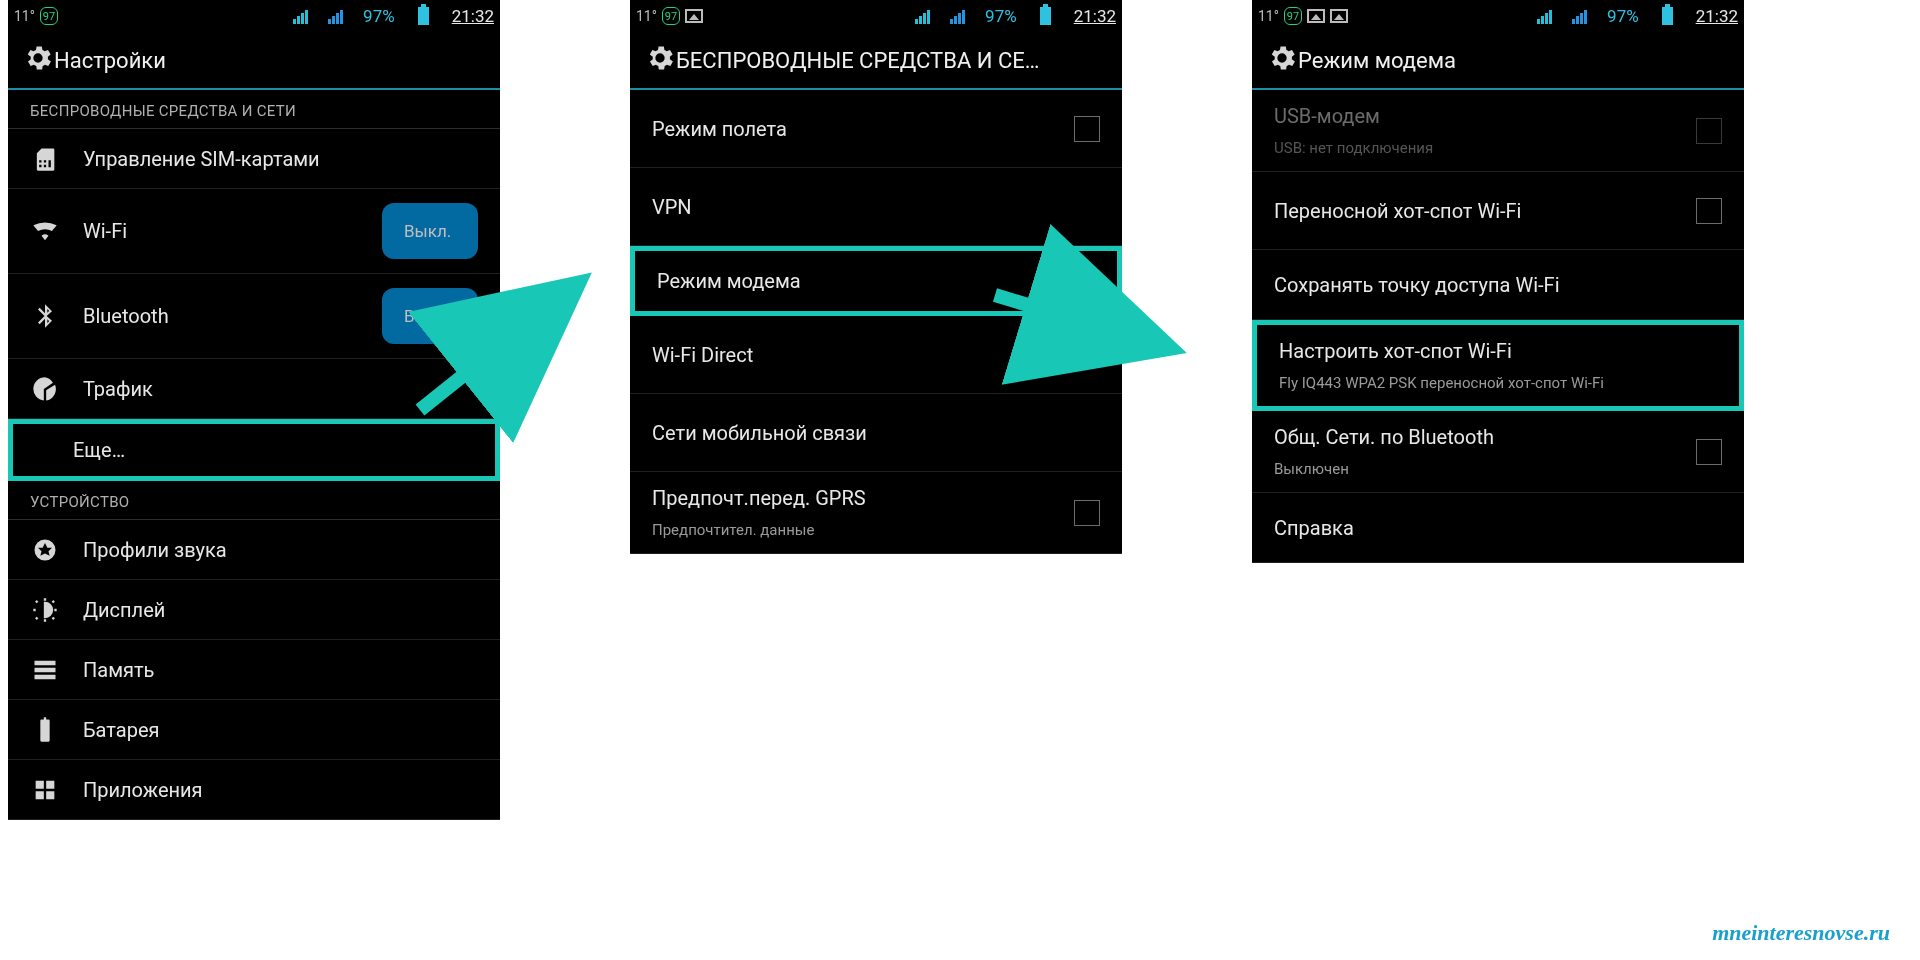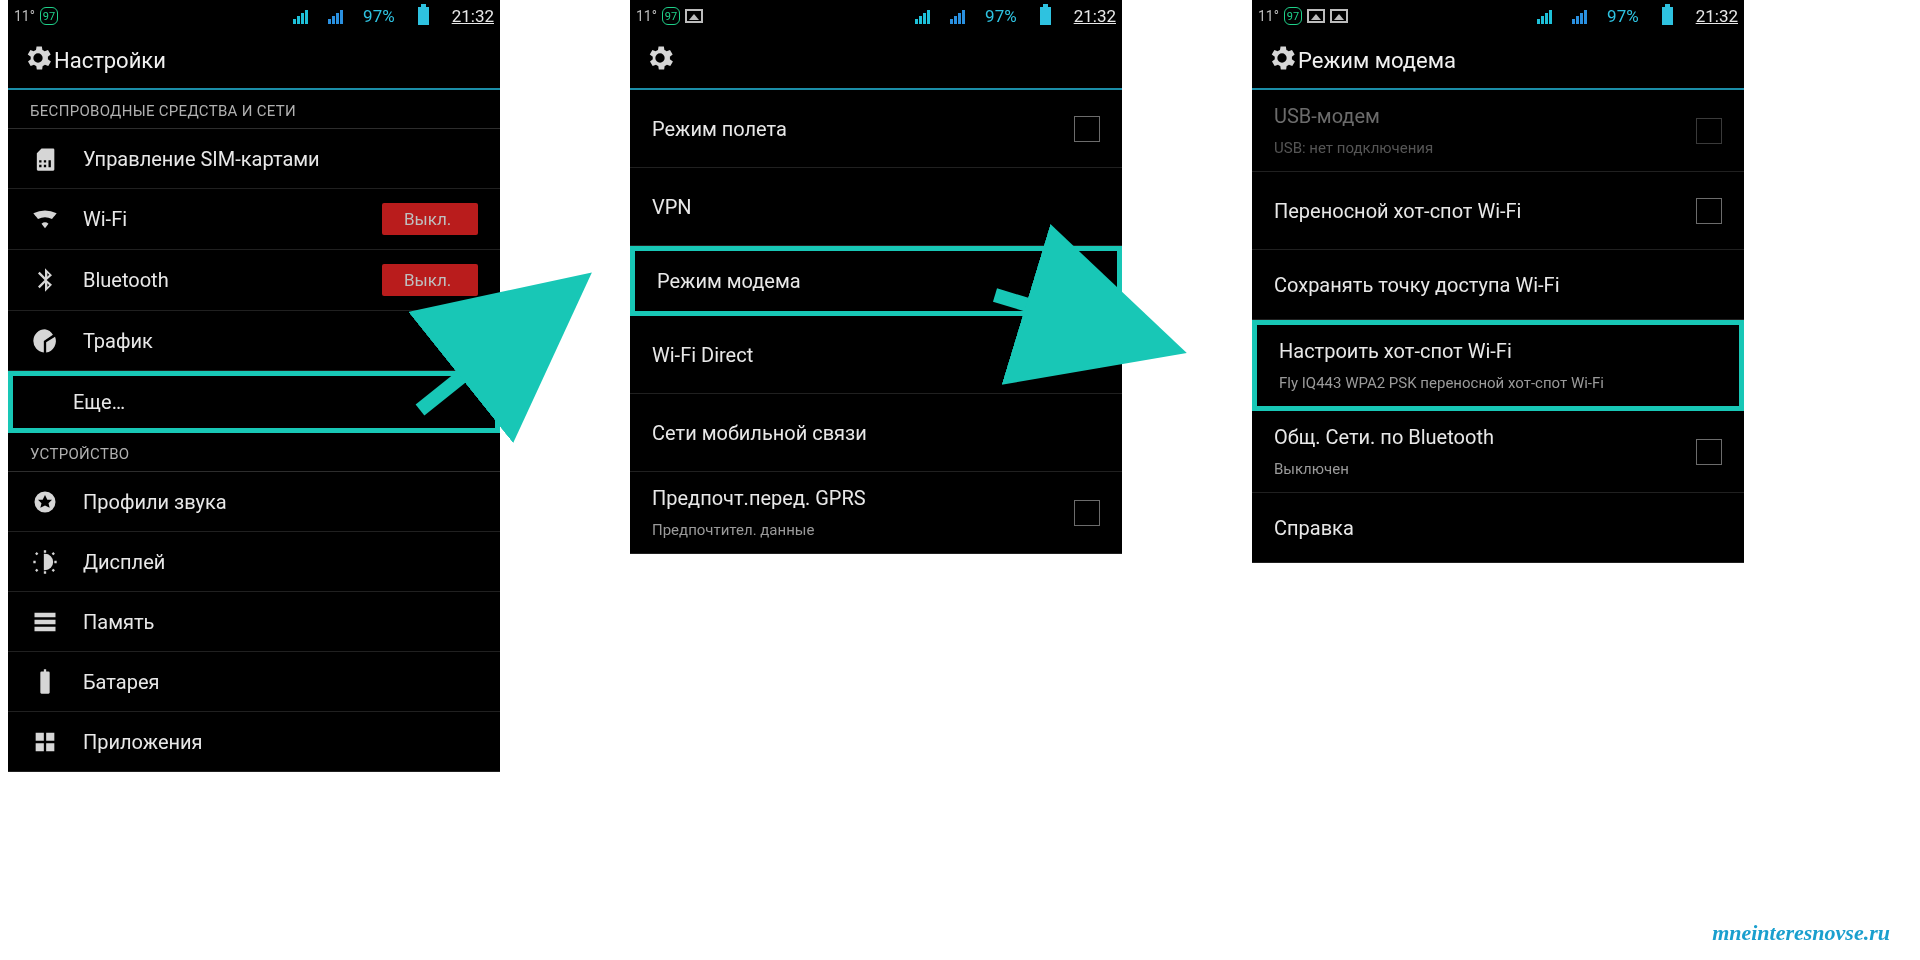--- a/index.html
+++ b/index.html
@@ -88,22 +88,22 @@
   }
   .row .ricon{width:30px;display:flex;justify-content:center;}
   .row .ricon svg{width:28px;height:28px;fill:#d6d6d6;}
   .row .rtext{flex:1;display:flex;flex-direction:column;}
   .row .rlabel{font-size:20px;color:#e8e8e8;}
   .row .rsub{font-size:15px;color:#9a9a9a;margin-top:11px;}
   .row.disabled .rlabel{color:#6b6b6b;}
   .row.disabled .rsub{color:#555;}
 
   .toggle-btn{
-    background:#b91c1c;color:#bfbfbf;
-    padding:6px 22px;border-radius:2px;font-size:17px;
+    background:#0369a1;color:#bfbfbf;
+    padding:18px 22px;border-radius:12px;font-size:17px;
     min-width:96px;text-align:left;
   }
   .chk{
     width:26px;height:26px;border:1px solid #6c6c6c;background:transparent;
   }
   .chk.disabled{border-color:#3a3a3a;}
 
   
   .hl{
     border:5px solid #18c7b6 !important;
@@ -299,20 +299,21 @@
         <span class="clock">21:32</span>
       </div>
     </div>
 
     <div class="title-bar">
       <span class="gear-icon">
         <svg viewBox="0 0 24 24">
             <path fill="#d6d6d6" d="M19.4 13a7.5 7.5 0 000-2l2.1-1.6-2-3.4-2.5 1a7.4 7.4 0 00-1.7-1l-.4-2.6h-4l-.4 2.6a7.4 7.4 0 00-1.7 1l-2.5-1-2 3.4L6.6 11a7.5 7.5 0 000 2l-2.1 1.6 2 3.4 2.5-1c.5.4 1.1.8 1.7 1l.4 2.6h4l.4-2.6c.6-.2 1.2-.6 1.7-1l2.5 1 2-3.4L19.4 13zM12 15.5A3.5 3.5 0 1115.5 12 3.5 3.5 0 0112 15.5z"></path>
           </svg>
       </span>
+      <span class="title-txt">БЕСПРОВОДНЫЕ СРЕДСТВА И СЕ…</span>
     </div>
 
     <div class="row" style="min-height:78px">
       <div class="rtext">
           <span class="rlabel">Режим полета</span>
         </div>
       <span class="chk"></span>
     </div>
 
     <div class="row" style="min-height:78px">

